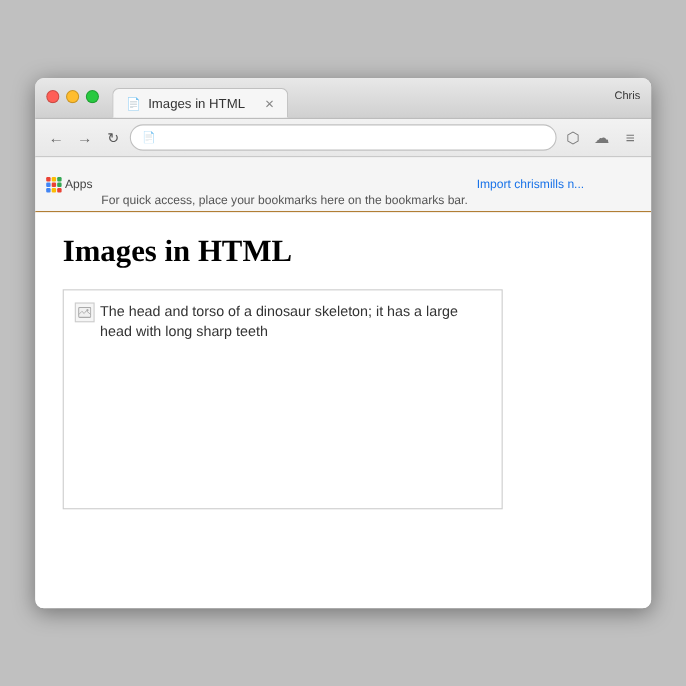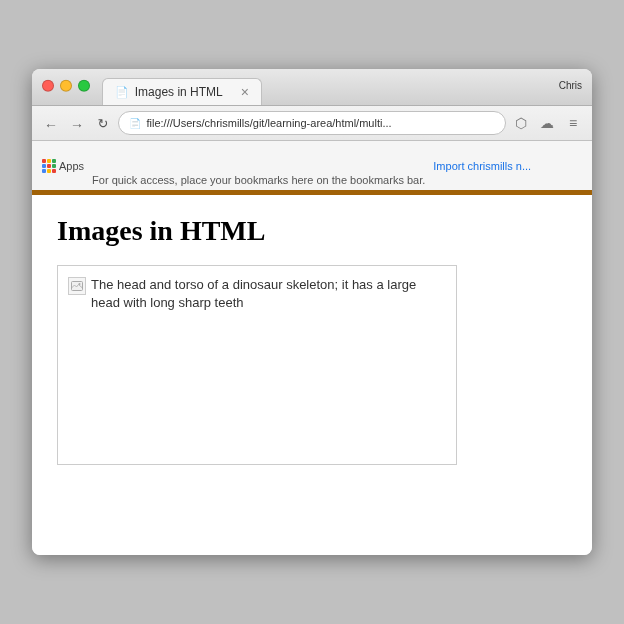--- a/index.html
+++ b/index.html
@@ -188,21 +188,21 @@
       font-size: 14px;
     }
 
     
     .bookmarks-bar {
       background: #f5f5f5;
       padding: 4px 10px;
       display: flex;
       align-items: center;
       gap: 8px;
-      border-bottom: 5px solid #a16207;
+      border-bottom: 1px solid #a16207;
       font-size: 11px;
       color: #555;
     }
 
     .apps-btn {
       display: flex;
       align-items: center;
       gap: 3px;
       color: #444;
       font-size: 11px;
@@ -317,21 +317,20 @@
     </div>
     <div class="nav-btn">
       <span>→</span>
     </div>
     <div class="nav-btn refresh-btn">
       <span>↻</span>
     </div>
 
     <div class="url-bar">
       <span class="url-file-icon">📄</span>
-      <span class="url-text">file:///Users/chrismills/git/learning-area/html/multi...</span>
     </div>
 
     <div class="nav-right-icons">
       <div class="nav-icon">
         <span>⬡</span>
       </div>
       <div class="nav-icon">
         <span>☁</span>
       </div>
       <div class="nav-icon">

